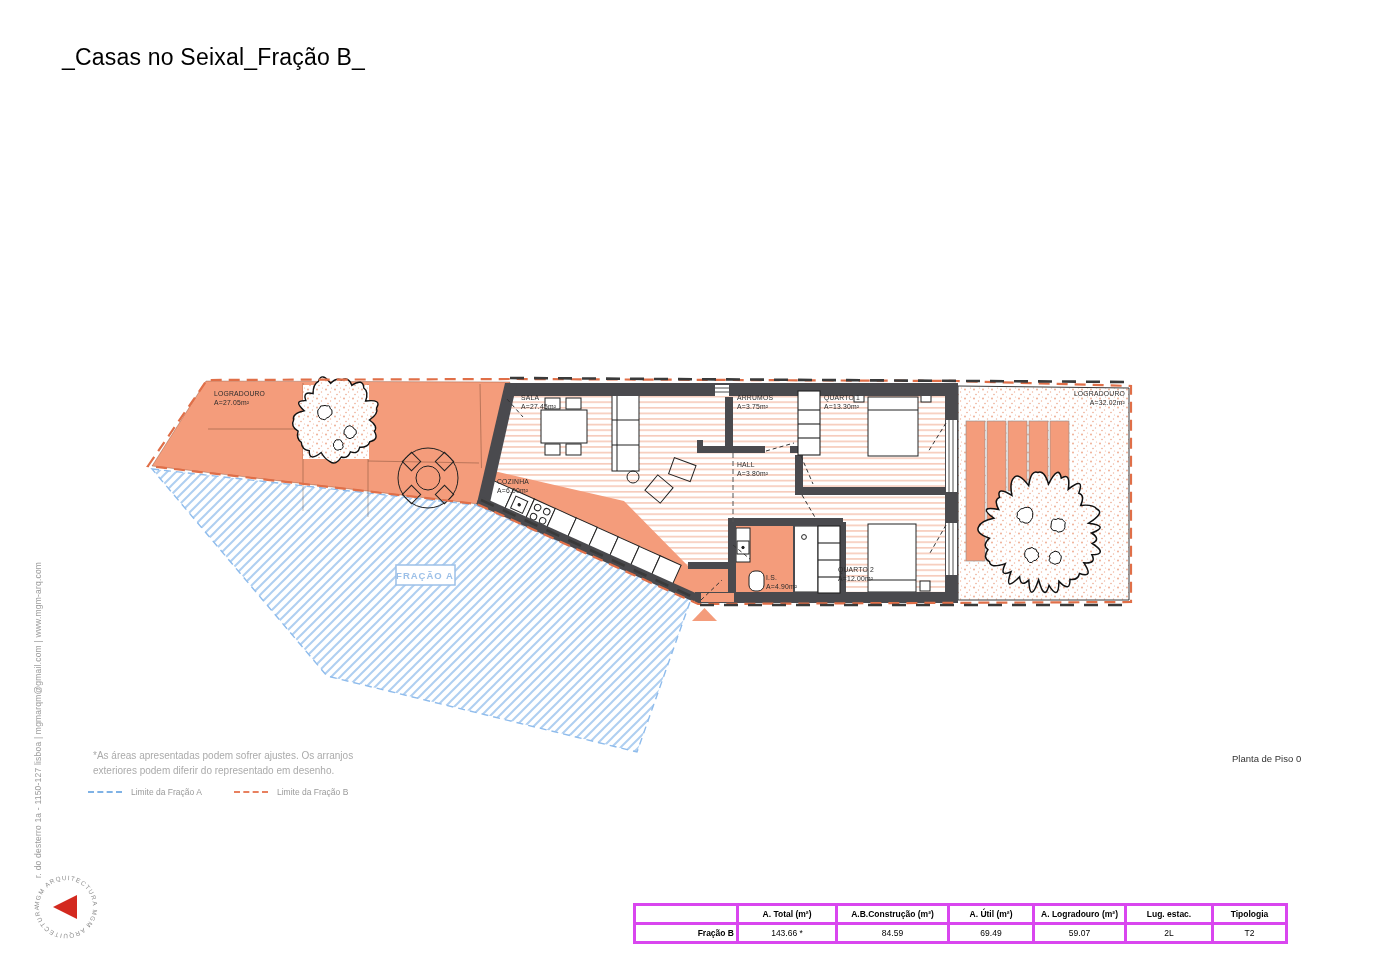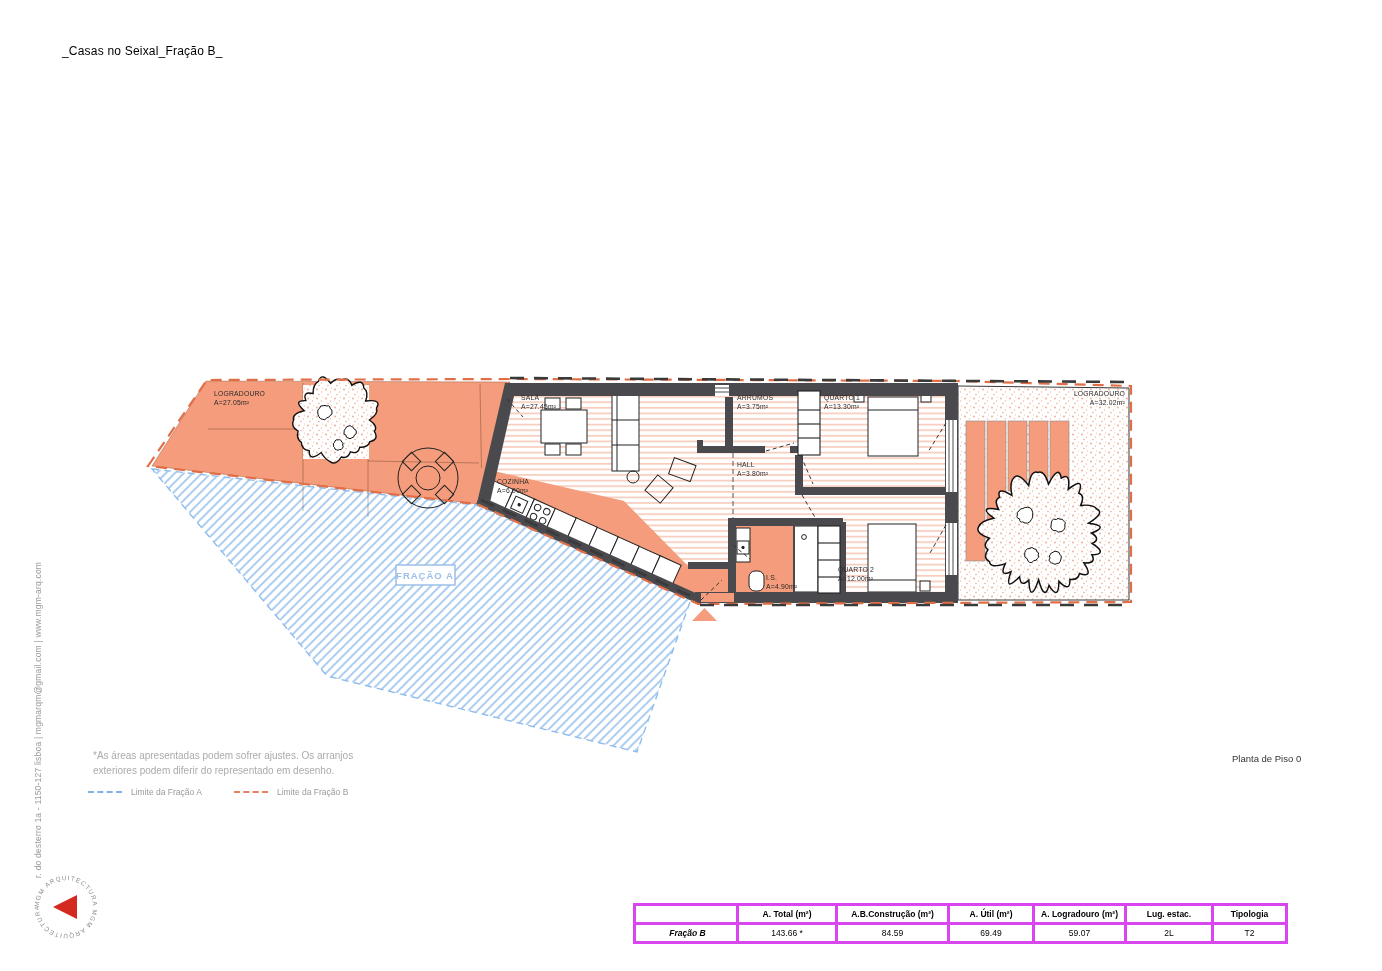--- a/index.html
+++ b/index.html
@@ -1,27 +1,27 @@
 <!DOCTYPE html>
 <html><head>
 <meta charset="utf-8">
 <style>
   html,body{margin:0;padding:0;background:#fff;}
   body{width:1382px;height:971px;position:relative;font-family:"Liberation Sans",sans-serif;overflow:hidden;}
-  .title{position:absolute;left:62px;top:44px;font-size:12px;color:#000;letter-spacing:.2px;text-align:right;}
+  .title{position:absolute;left:62px;top:44px;font-size:23px;color:#000;letter-spacing:.2px;text-align:right;}
   .side-text{position:absolute;left:33px;top:878px;transform:rotate(-90deg);transform-origin:0 0;font-size:8.5px;color:#9a9a9a;white-space:nowrap;letter-spacing:.2px;}
   .notes{position:absolute;left:93px;top:748px;font-size:10px;color:#ababab;line-height:15px;}
   .legend-item{position:absolute;top:787px;display:flex;align-items:center;font-size:8.5px;color:#9a9a9a;}
   .legend-item .dash{width:34px;border-top:2px dashed;margin-right:9px;}
   #legend-a{left:88px;} #legend-b{left:234px;}
   .drawing-title{position:absolute;left:1232px;top:753px;font-size:9.5px;color:#333;}
   table.areas{position:absolute;left:633px;top:903px;border-collapse:collapse;font-size:8.5px;color:#000;table-layout:fixed;}
   table.areas td,table.areas th{border:3px solid #d946ef;height:16px;text-align:center;padding:0 2px;overflow:hidden;white-space:nowrap;}
   table.areas th{font-weight:bold;}
-  table.areas td.rowhead{text-align:center;padding-left:5px;font-weight:bold;font-style:italic;}
+  table.areas td.rowhead{text-align:right;padding-left:5px;font-weight:bold;}
   svg text{font-family:"Liberation Sans",sans-serif;}
   .planlabel{font-size:6.8px;fill:#2b2b2b;letter-spacing:.2px;}
 </style>
 </head>
 <body>
 
 <div class="title">_Casas no Seixal_Fração B_</div>
 
 <div class="side-text">r. do desterro 1a - 1150-127 lisboa | mgmarqm@gmail.com | www.mgm-arq.com</div>
 

